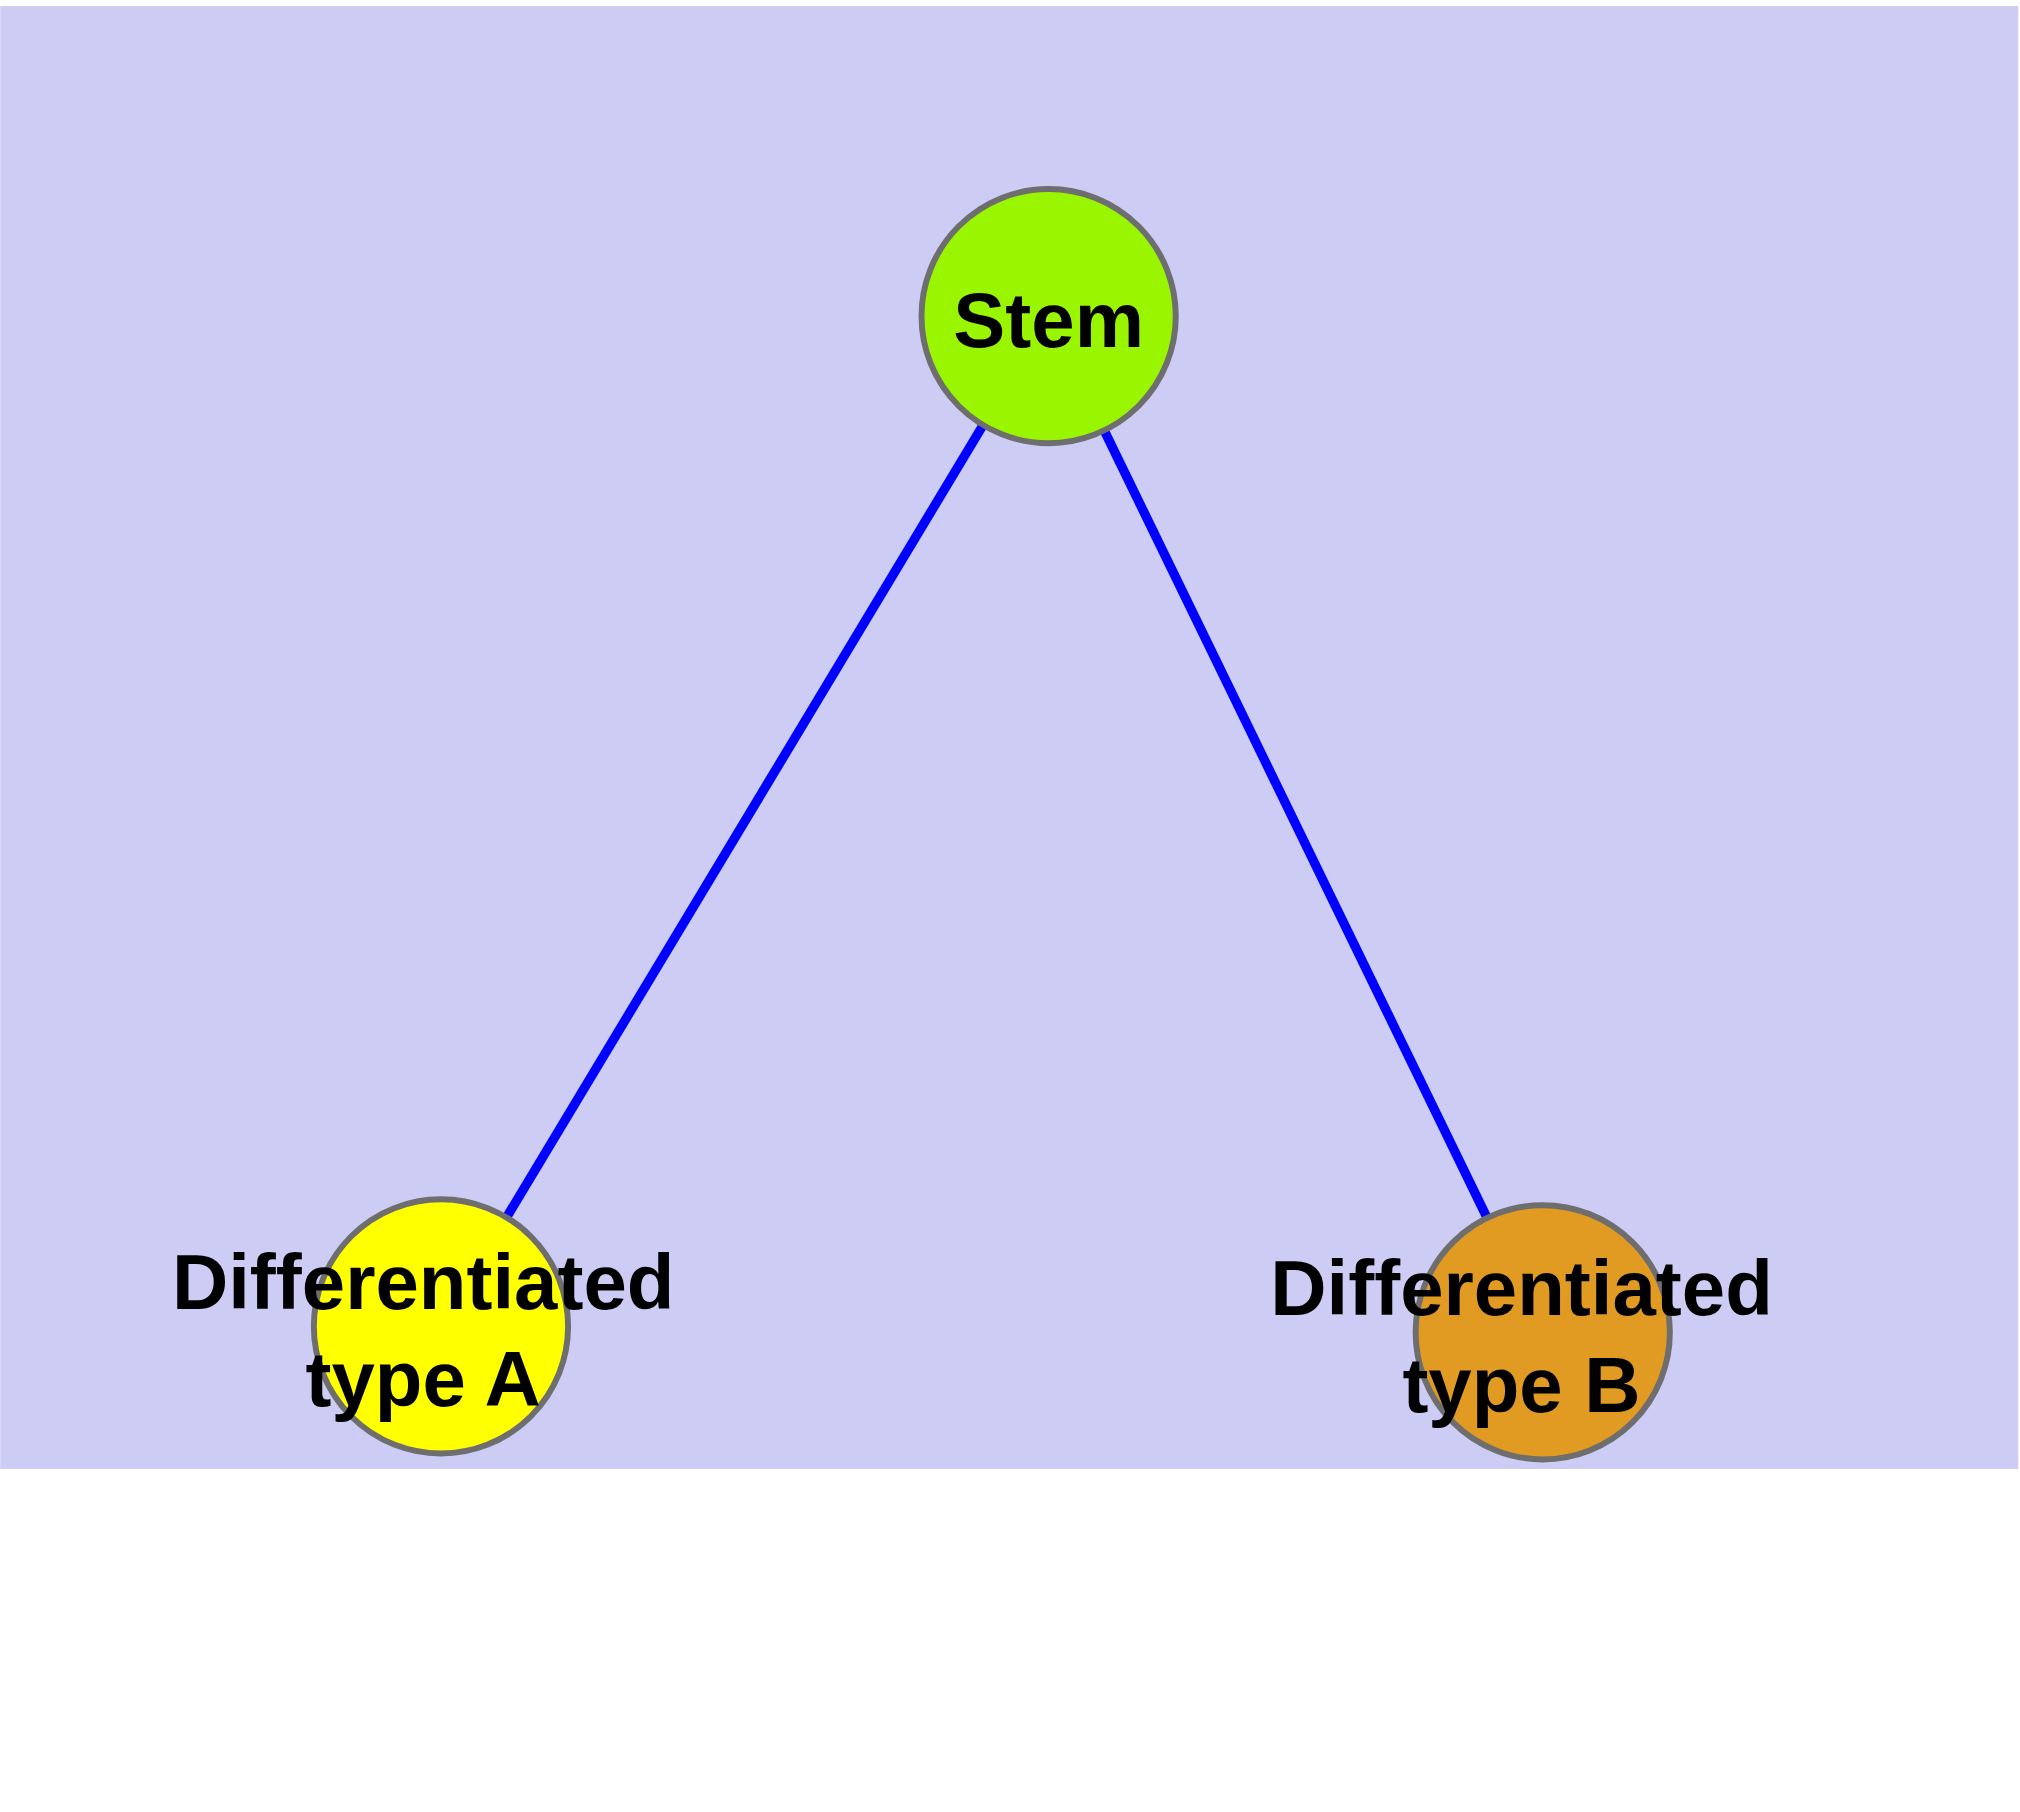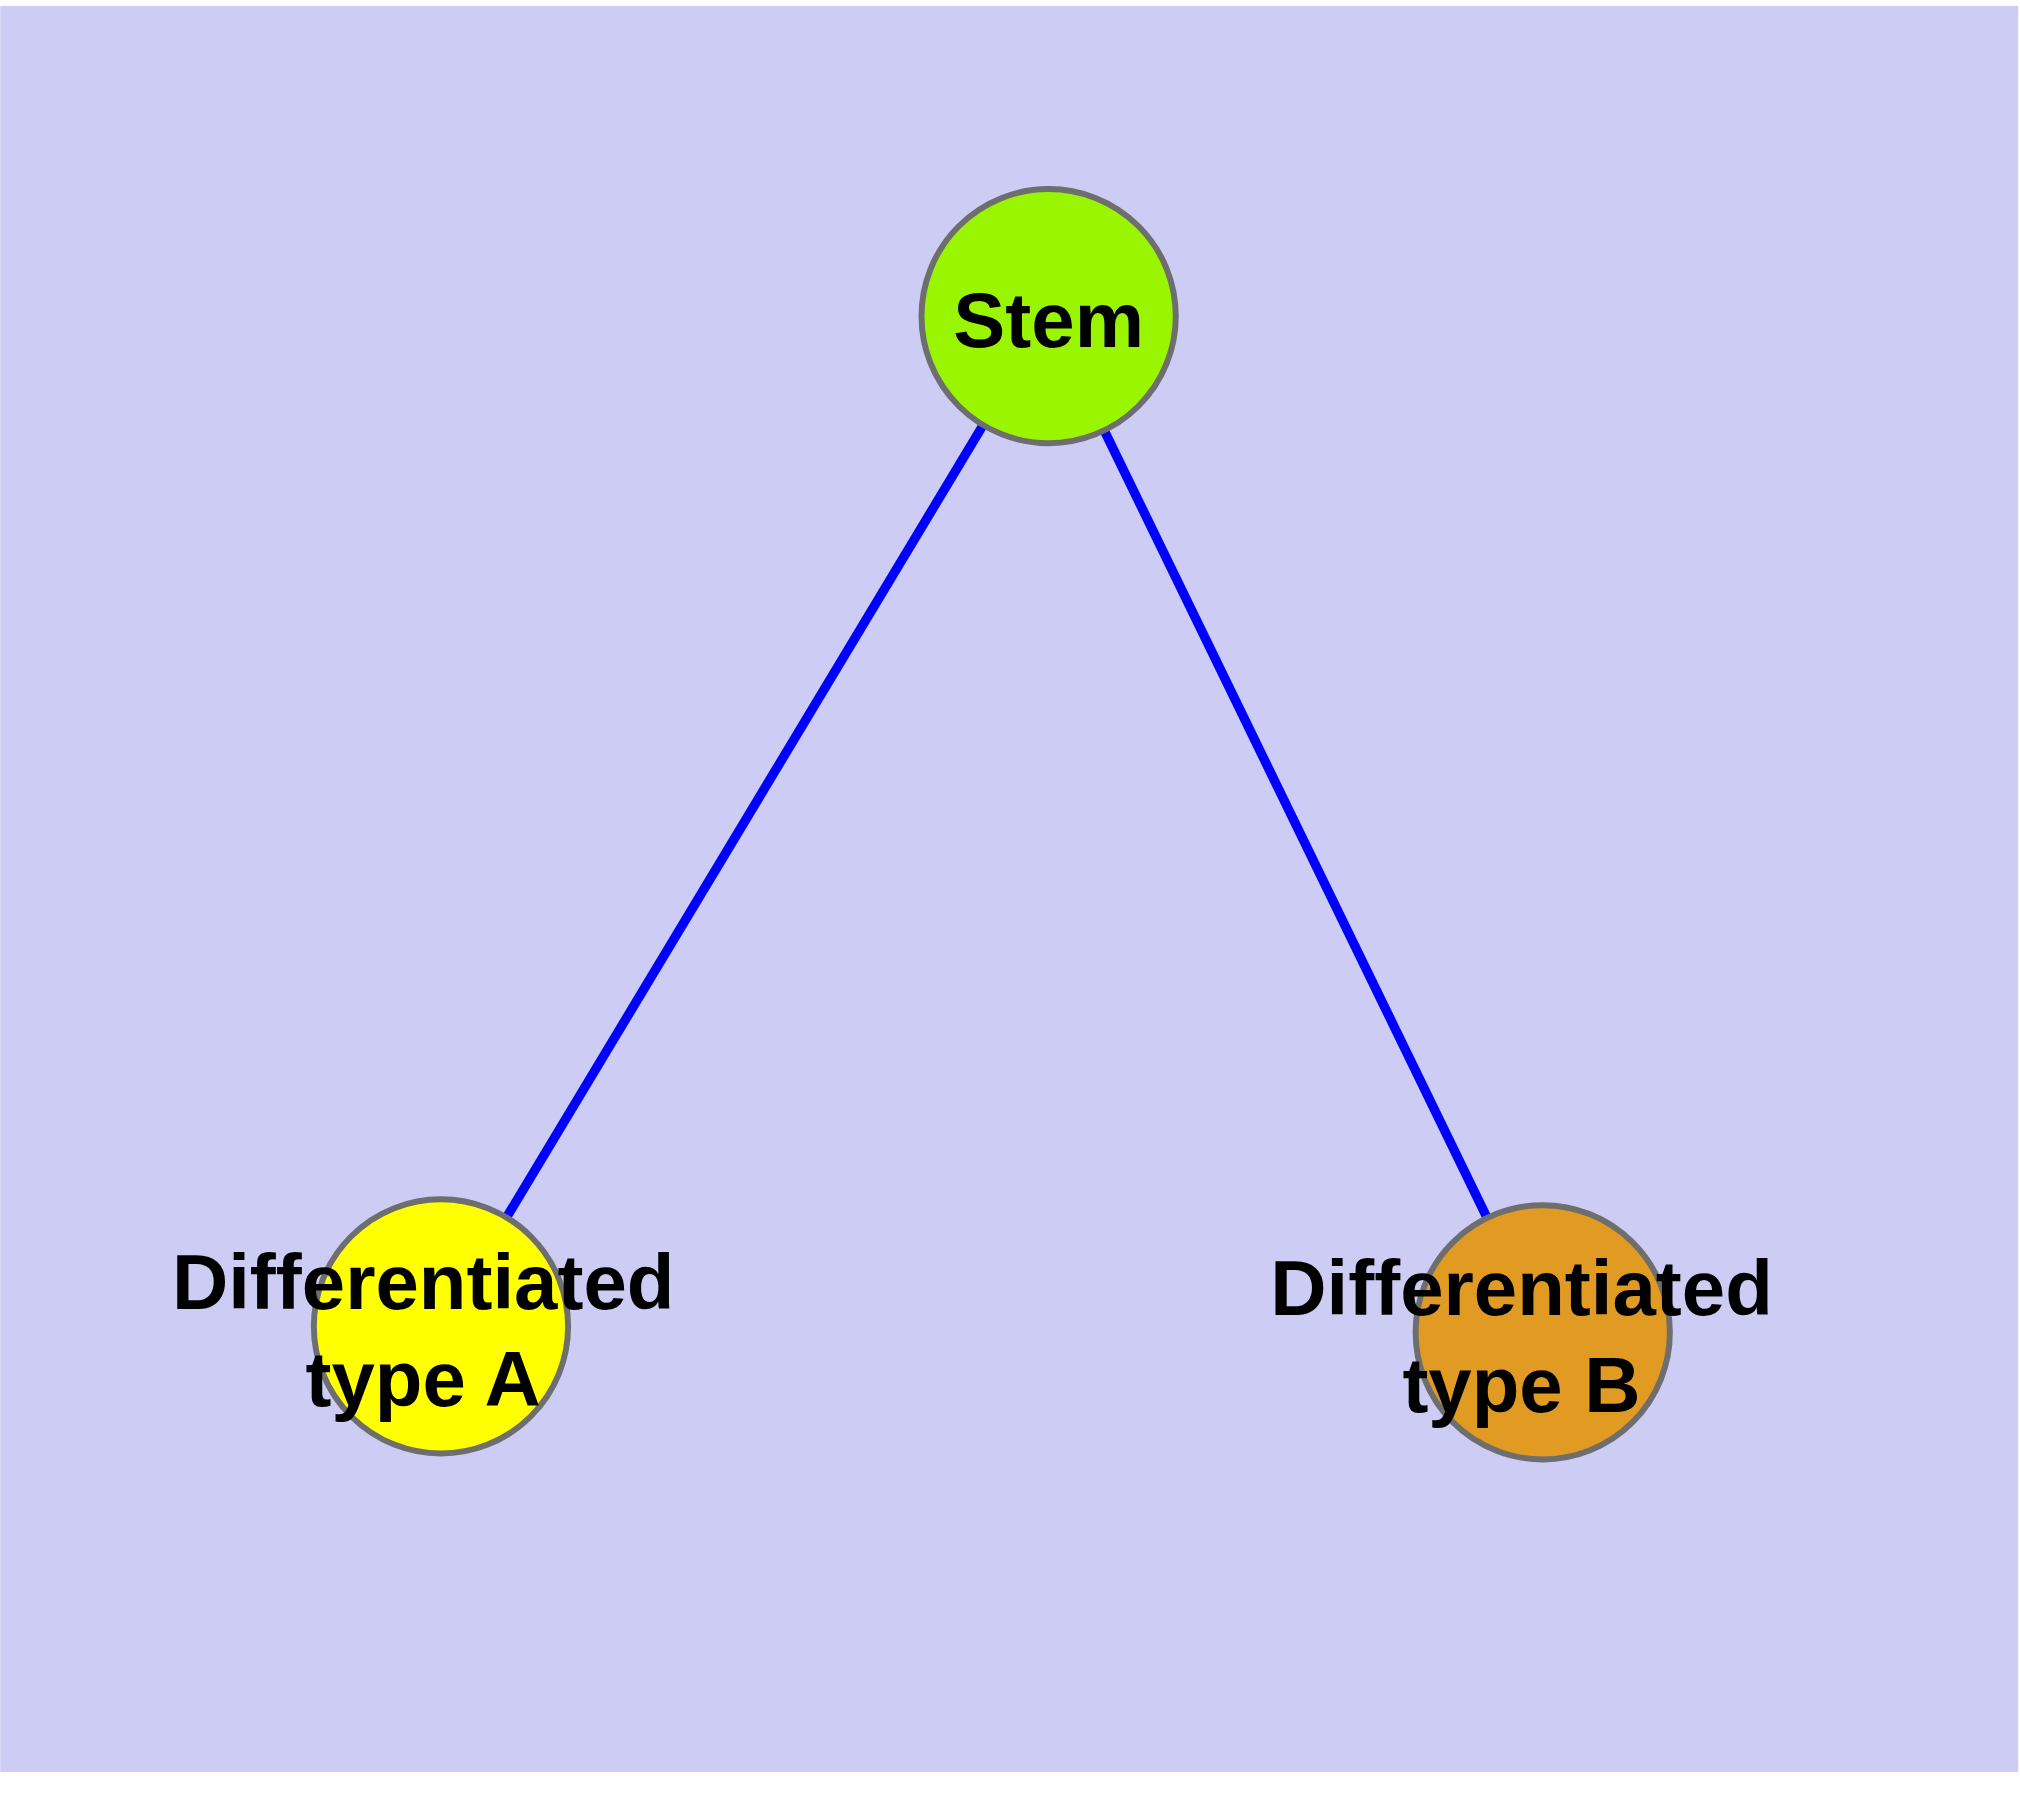--- a/index.html
+++ b/index.html
@@ -1,16 +1,16 @@
 <!DOCTYPE html>
 <html style="font-size:13.6px"><head>
 <meta charset="utf-8">
 <style>
   html, body { margin: 0; padding: 0; background: #ffffff; }
-  .stage { position: relative; width: 2021px; height: 1772px; overflow: hidden; }
+  .stage { position: relative; width: 2021px; height: 1469px; overflow: hidden; }
   .stage svg { display: block; }
   .edge { stroke-width: 11px; fill: none; }
   .node { stroke-width: 7px; }
   .node-label {
     font-family: "Liberation Sans", sans-serif;
     font-weight: bold;
     font-size: 92px;
     text-anchor: middle;
     dominant-baseline: central;
   }

